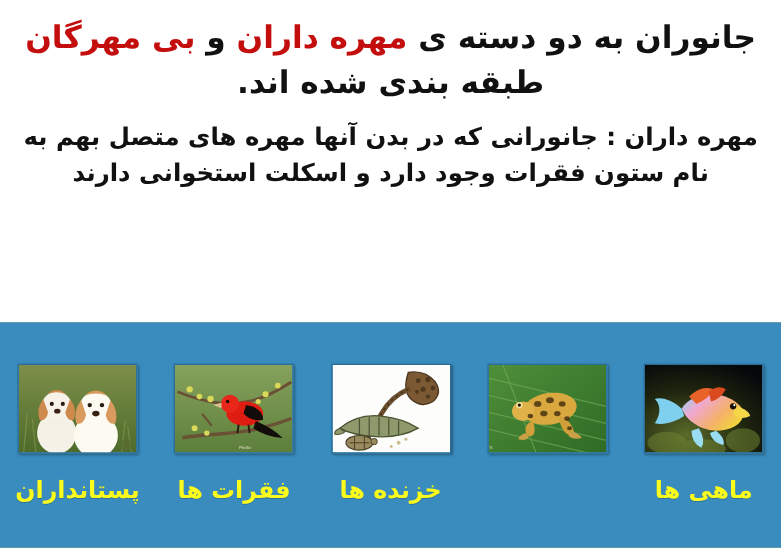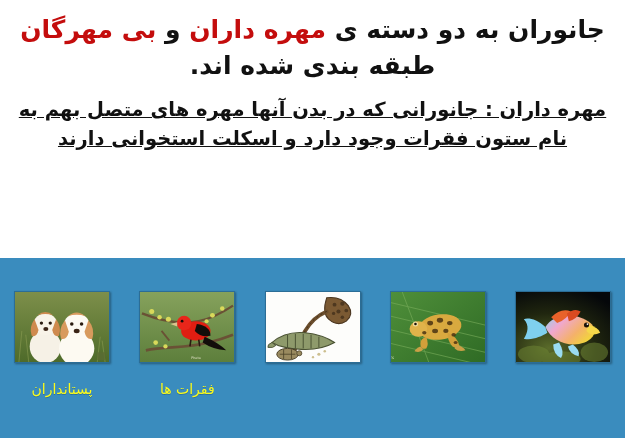--- a/index.html
+++ b/index.html
@@ -52,21 +52,20 @@
 
   .subline {
     font-size: 19.5px;
     font-weight: bold;
     line-height: 1.5;
     color: #111111;
     direction: rtl;
     unicode-bidi: isolate;
     padding: 0 18px;
     margin: 12px 0 0 0;
-    text-decoration: underline;
   }
 
   
   .panel {
     position: absolute;
     left: 0;
     top: 258px;
     width: 625px;
     height: 183px;
     background: #3A8CBE;
@@ -99,22 +98,22 @@
     border: 1px solid #2b6d96;
     box-sizing: border-box;
     position: relative;
     overflow: hidden;
     box-shadow: 1px 1px 2px rgba(0,0,0,0.35);
   }
   .thumb svg { display: block; width: 100%; height: 100%; }
 
   .card-label {
     margin-top: 18px;
-    font-size: 14px;
-    font-weight: normal;
+    font-size: 19px;
+    font-weight: bold;
     color: #FBFB1C;
     direction: rtl;
     unicode-bidi: isolate;
     white-space: nowrap;
     text-shadow: 0 1px 0 rgba(0,0,0,0.18);
   }
 </style>
 </head>
 <body>
 
@@ -245,20 +244,21 @@
                 <path d="M26 59 v10"></path>
             </g>
             <circle cx="34" cy="63" r="2.6" fill="#9a8a5f" stroke="#4a4026" stroke-width=".8"></circle>
             <g fill="#cdbf8f">
               <circle cx="54" cy="64" r="1.6"></circle>
                 <circle cx="60" cy="61" r="1.3"></circle>
                 <circle cx="48" cy="67" r="1.2"></circle>
             </g>
           </svg>
         </div>
+        <div class="card-label">خزنده ها</div>
       </div>
 
       <div class="card">
         <div class="thumb">
           <svg viewBox="0 0 96 72" preserveAspectRatio="none" aria-hidden="true">
             <defs>
               <linearGradient id="leafG" x1="0" y1="0" x2="1" y2="1">
                 <stop offset="0" stop-color="#4f8f3a"></stop>
                   <stop offset="1" stop-color="#2f6b25"></stop>
               </linearGradient>
@@ -322,17 +322,18 @@
             <path d="M36 26 q10 -10 20 -6 q-4 8 -14 12z" fill="#e8622a"></path>
             <path d="M52 22 q8 -6 14 -2 q-4 8 -12 10z" fill="#d94a20"></path>
             <path d="M30 36 C22 28 12 26 8 28 C14 34 12 42 8 48 C16 50 26 46 32 42z" fill="#7fd0ee"></path>
             <path d="M44 52 q6 10 2 16 q-8 -4 -8 -14z" fill="#9adcf2"></path>
             <path d="M58 54 q8 6 6 12 q-9 -2 -11 -10z" fill="#9adcf2"></path>
             <path d="M74 34 q10 2 12 8 q-9 4 -14 -2z" fill="#f5d84a"></path>
             <circle cx="72" cy="34" r="2.6" fill="#1b1208"></circle>
             <circle cx="73" cy="33" r=".9" fill="#ffffff"></circle>
           </svg>
         </div>
+        <div class="card-label">ماهی ها</div>
       </div>
 
     </div>
   </div>
 </div>
 
 </body></html>

